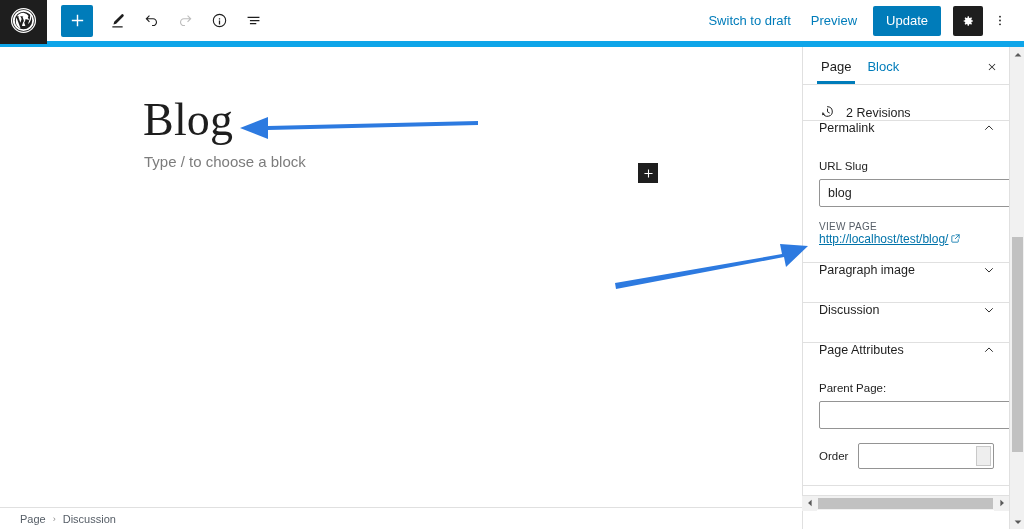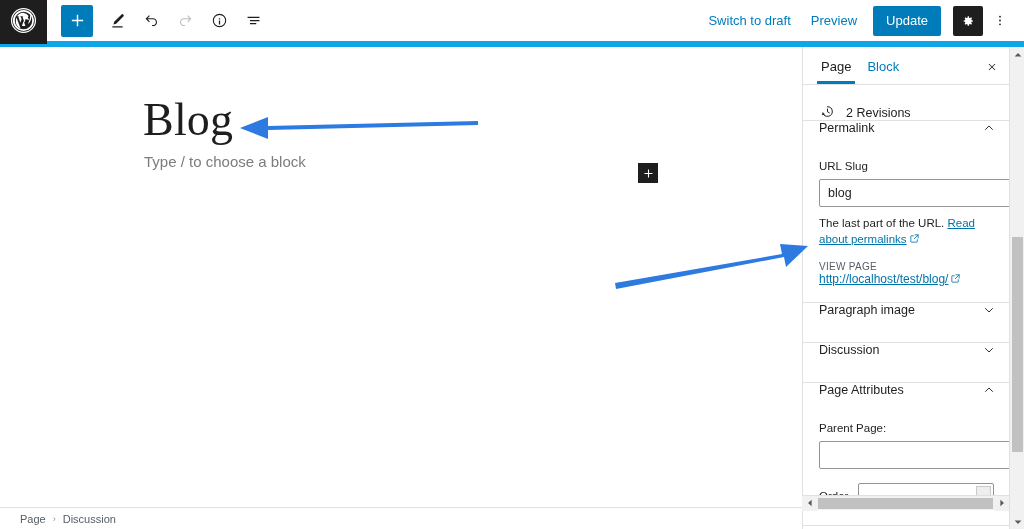--- a/index.html
+++ b/index.html
@@ -477,27 +477,20 @@
           <span class="panel-title">Permalink</span>
           <span class="chev">
             <svg width="14" height="14" viewBox="0 0 24 24">
                 <path d="M6 14.5l6-6 6 6" stroke-width="1.6" stroke-linecap="round" stroke-linejoin="round" fill="none"></path>
               </svg>
           </span>
         </div>
         <div class="panel-body">
           <span class="field-label">URL Slug</span>
           <input class="text-input" type="text" value="blog" style="">
-          <div class="help-text">
-            <span>The last part of the URL. </span><a href="#">Read about permalinks</a><span class="ext-ico"><svg width="11" height="11" viewBox="0 0 24 24">
-                  <path d="M13 4h7v7" stroke-width="1.8" stroke-linecap="round" stroke-linejoin="round" fill="none"></path>
-                  <path d="M20 4l-8.5 8.5" stroke-width="1.8" stroke-linecap="round" fill="none"></path>
-                  <path d="M18 14.5V19a1 1 0 0 1-1 1H5a1 1 0 0 1-1-1V7a1 1 0 0 1 1-1h4.5" stroke-width="1.8" stroke-linecap="round" stroke-linejoin="round" fill="none"></path>
-                </svg></span>
-          </div>
           <div class="view-page-label">VIEW PAGE</div>
           <div>
             <a class="view-page-link" href="#"><span>http://localhost/test/blog/</span><span class="ext-ico"><svg width="11" height="11" viewBox="0 0 24 24">
                     <path d="M13 4h7v7" stroke-width="1.8" stroke-linecap="round" stroke-linejoin="round" fill="none"></path>
                     <path d="M20 4l-8.5 8.5" stroke-width="1.8" stroke-linecap="round" fill="none"></path>
                     <path d="M18 14.5V19a1 1 0 0 1-1 1H5a1 1 0 0 1-1-1V7a1 1 0 0 1 1-1h4.5" stroke-width="1.8" stroke-linecap="round" stroke-linejoin="round" fill="none"></path>
                   </svg></span></a>
           </div>
         </div>
       </div>

